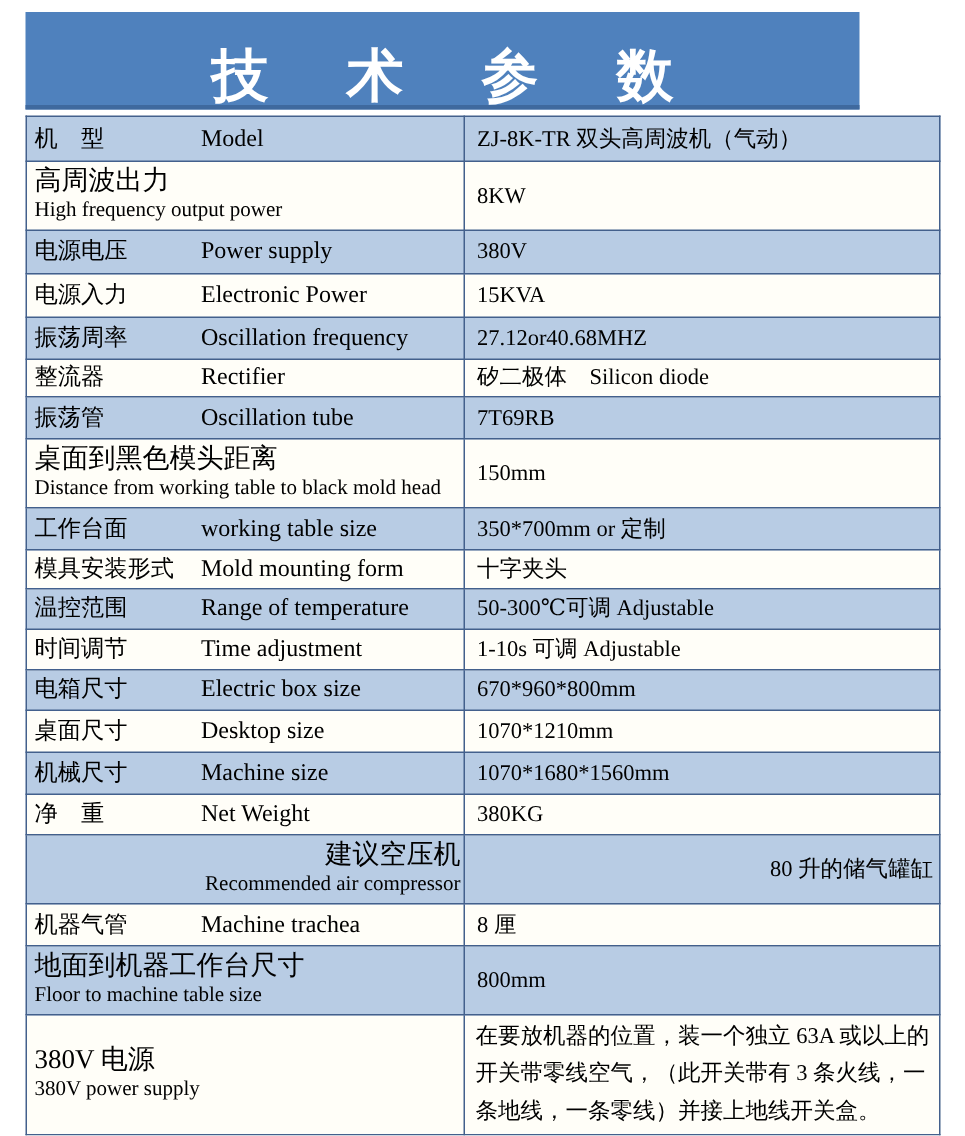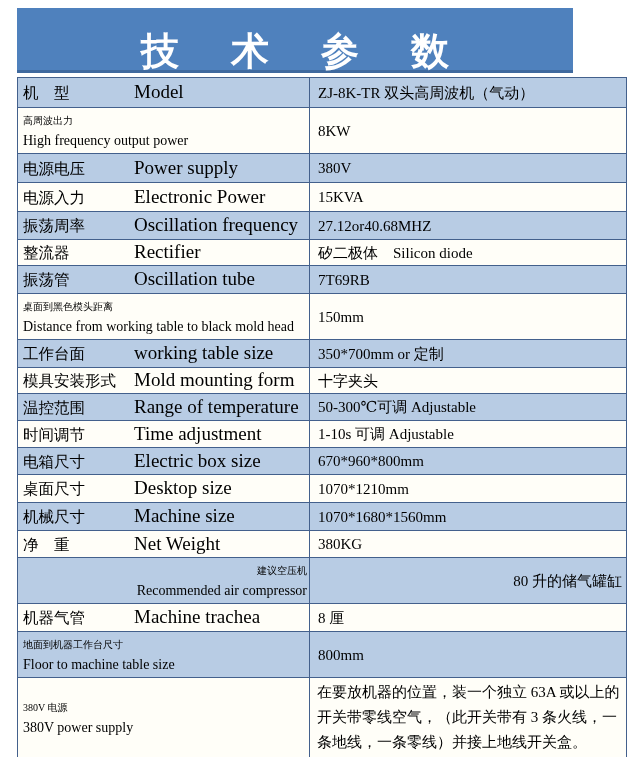--- a/index.html
+++ b/index.html
@@ -59,26 +59,26 @@
   td.value-cell{
     padding:2px 4px 2px 8px;
   }
   tr.inline .cn{
     display:inline-block;
     width:111px;
     font-size:15.5px;
     white-space:nowrap;
   }
   tr.inline .en{
-    font-size:19px;
+    font-size:16px;
     white-space:nowrap;
   }
   tr.stacked .cn{
     display:block;
-    font-size:10px;
+    font-size:18px;
     line-height:21px;
     white-space:nowrap;
   }
   tr.stacked .en{
     display:block;
     font-size:14px;
     line-height:20px;
     white-space:nowrap;
   }
   tr.tall td.value-cell{

